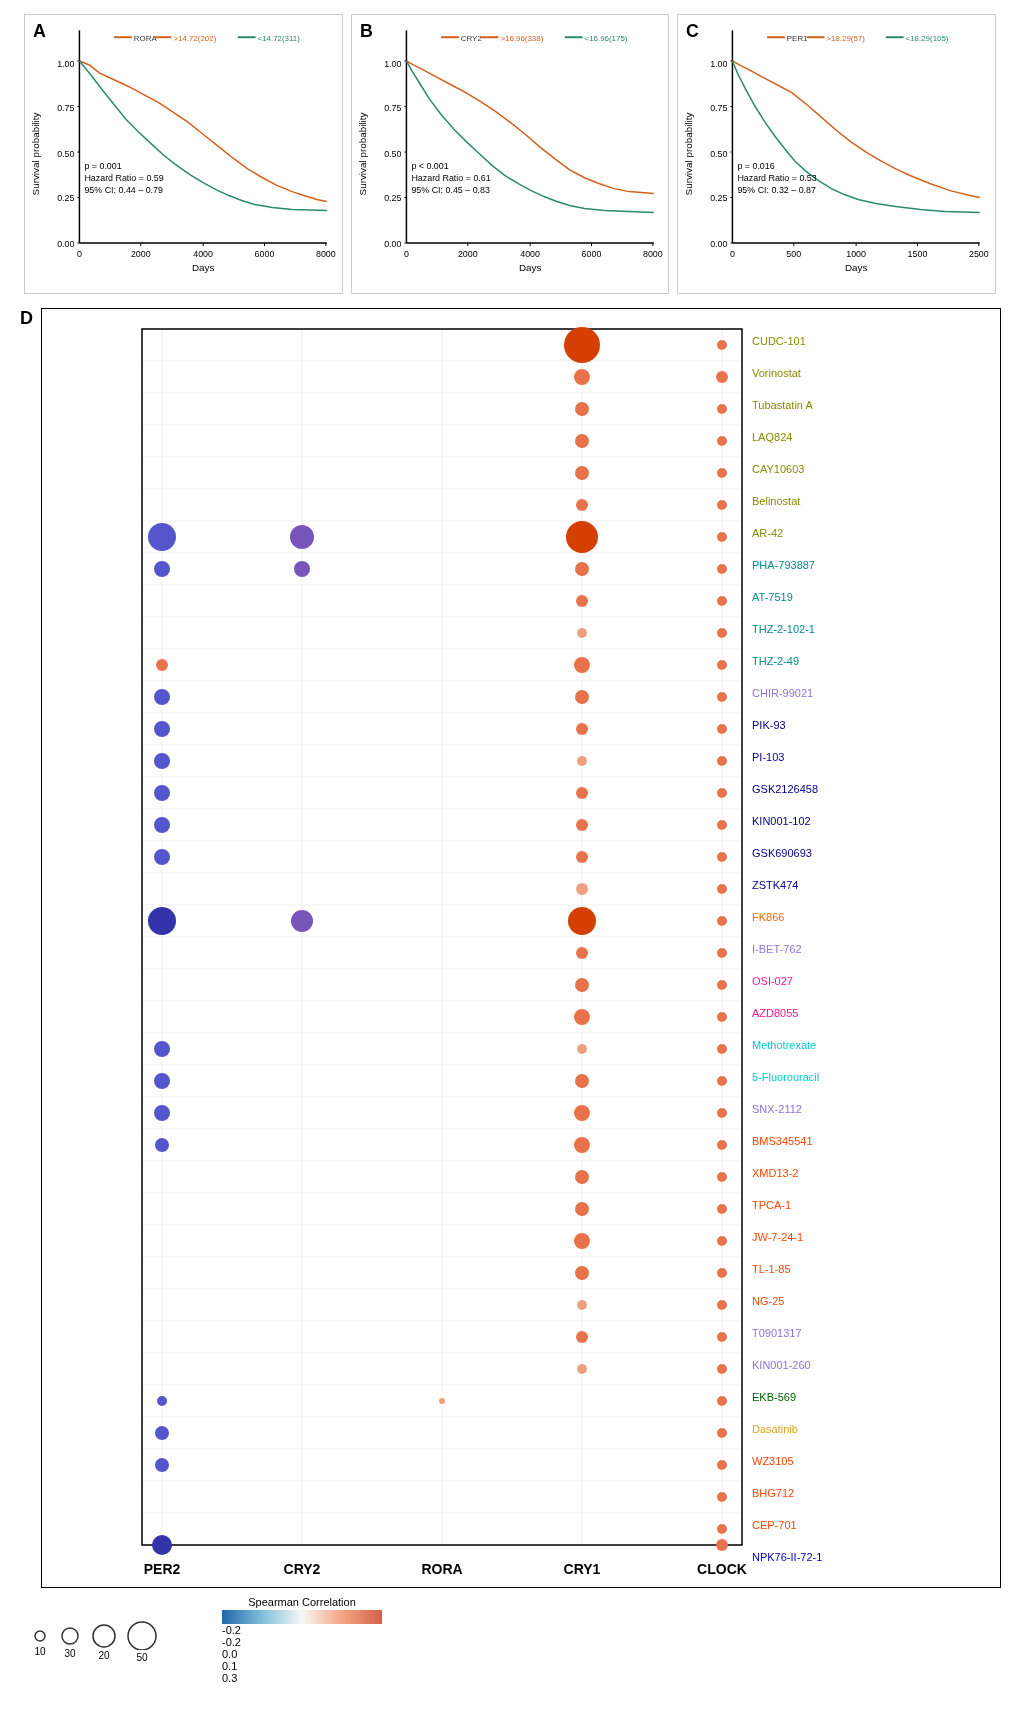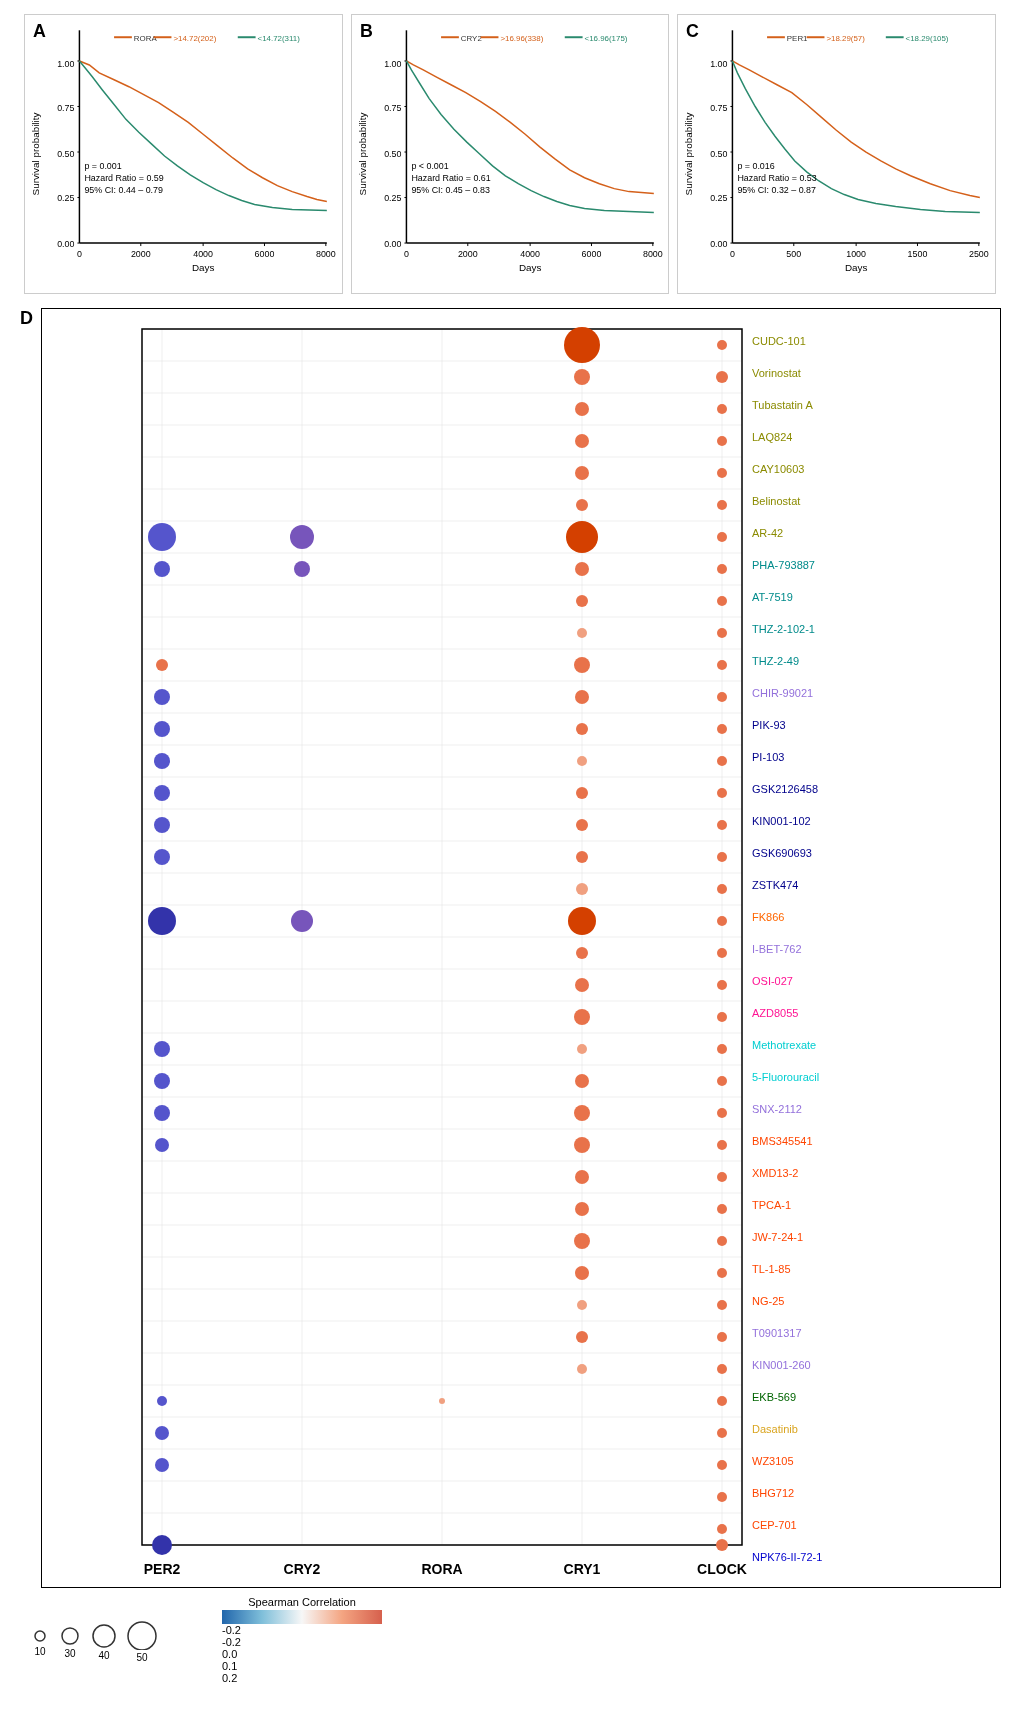--- a/index.html
+++ b/index.html
@@ -548,36 +548,36 @@
       <div class="size-legend-item">
         <svg width="24" height="24">
             <circle cx="12" cy="14" r="8" fill="none" stroke="#333" stroke-width="1.5"></circle>
           </svg>
         <span class="size-legend-label">30</span>
       </div>
       <div class="size-legend-item">
         <svg width="28" height="28">
             <circle cx="14" cy="16" r="11" fill="none" stroke="#333" stroke-width="1.5"></circle>
           </svg>
-        <span class="size-legend-label">40</span>
+        <span class="size-legend-label">20</span>
       </div>
       <div class="size-legend-item">
         <svg width="32" height="32">
             <circle cx="16" cy="18" r="14" fill="none" stroke="#333" stroke-width="1.5"></circle>
           </svg>
         <span class="size-legend-label">50</span>
       </div>
     </div>
 
     <div class="color-legend">
       <div class="color-legend-title">Spearman Correlation</div>
       <div class="color-bar"></div>
       <div class="color-bar-labels">
         <span>-0.2</span>
         <span>-0.2</span>
         <span>0.0</span>
         <span>0.1</span>
-        <span>0.2</span>
+        <span>0.3</span>
       </div>
     </div>
   </div>
 
 </div>
 
 </body></html>

